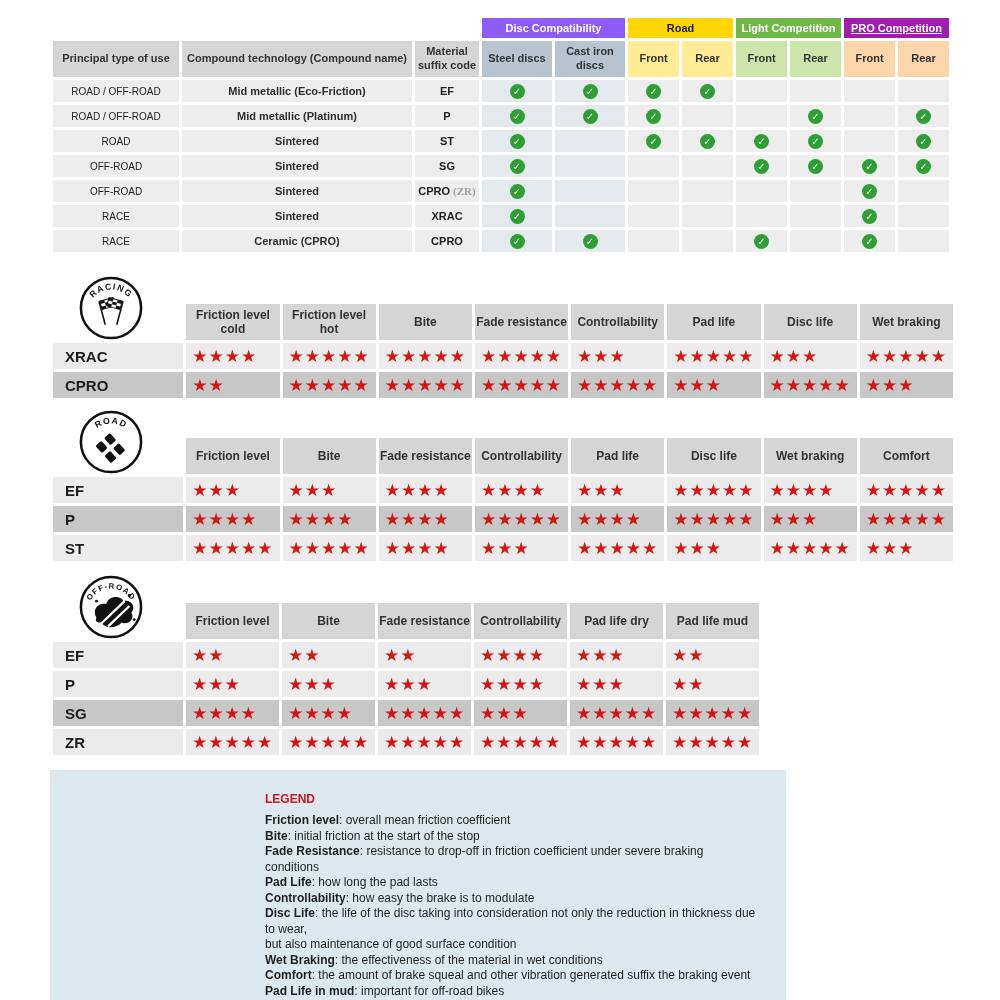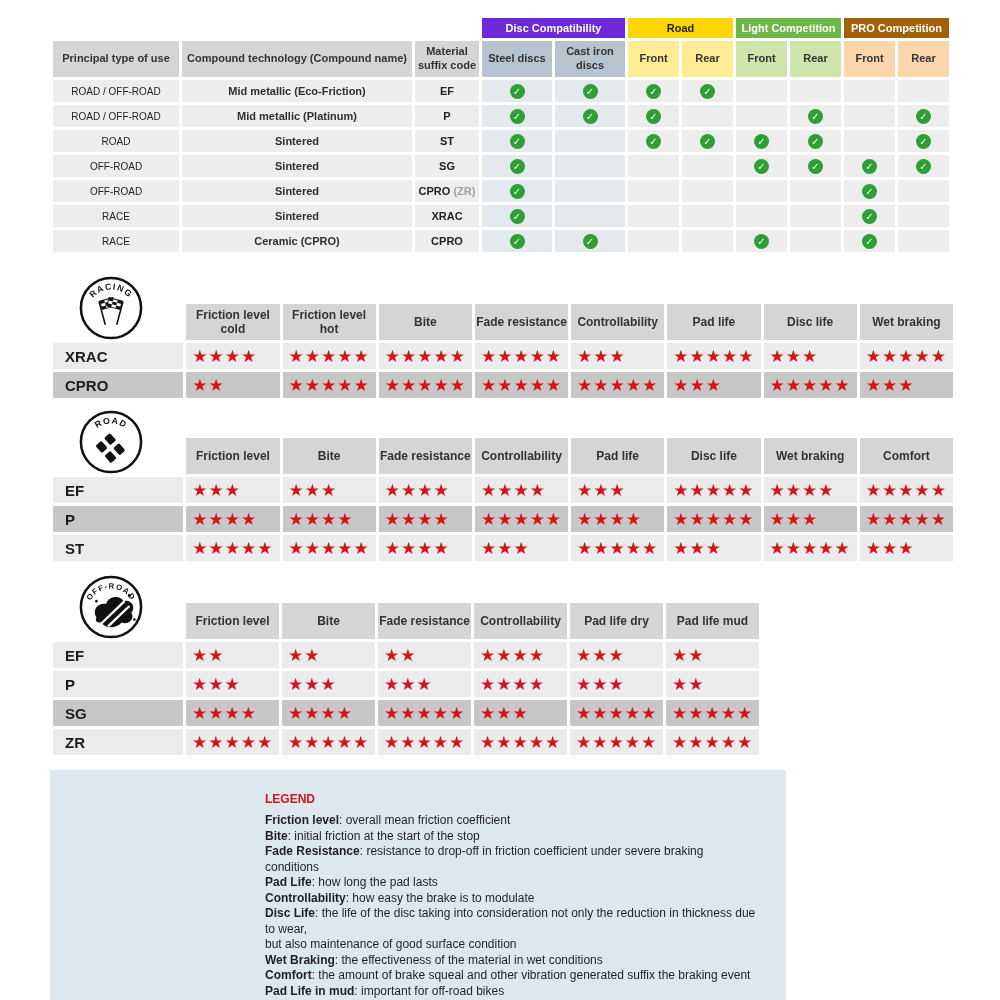--- a/index.html
+++ b/index.html
@@ -5,36 +5,36 @@
   *{box-sizing:border-box;}
   html,body{margin:0;padding:0;}
   body{width:1000px;height:1000px;background:#fff;font-family:"Liberation Sans","DejaVu Sans",sans-serif;color:#222;}
   .page{position:relative;width:1000px;height:1000px;overflow:hidden;}
 
   table{border-collapse:separate;}
   .compat{margin:15px 0 0 50px;border-spacing:3px;table-layout:fixed;width:902px;}
   .compat th,.compat td{text-align:center;vertical-align:middle;padding:0;}
   .compat .blank,.perf .blank{background:transparent;}
   .grp{height:20px;font-size:11px;font-weight:bold;color:#fff;}
-  .grp-disc{background:#6d28d9;}
+  .grp-disc{background:#8b5cf6;}
   .grp-road{background:#ffd504;color:#1d1d1d;}
   .grp-light{background:#6fb747;}
-  .grp-pro{background:#a16207;}
+  .grp-pro{background:#a21caf;text-decoration:underline;}
   .hd{height:36px;font-size:11px;font-weight:bold;color:#333;line-height:1.25;}
   .hd-gray{background:#d5d5d5;}
   .hd-tech{padding:0 28px;}
   .hd-disc{background:#b6c4cf;}
   .hd-road{background:#ffec95;}
   .hd-light{background:#cde4ab;}
   .hd-pro{background:#fbd6aa;}
   .data-row td{background:#ededed;height:22px;font-size:11px;}
   .data-row .c-use{font-size:10px;font-weight:normal;}
   .data-row .c-tech{font-weight:bold;color:#2e2e2e;}
   .data-row .c-suffix{font-weight:bold;font-size:11px;}
-  .suffix-alt{color:#9aa0a4;}
+  .suffix-alt{color:#9aa0a4;font-family:Liberation Serif, serif;}
   .data-row .c-disc{background:#e4e9ed;}
   .chk{display:inline-block;width:15px;height:15px;border-radius:50%;background:#2f9e35;color:#fff;font-size:10px;line-height:15px;font-weight:bold;font-family:"DejaVu Sans",sans-serif;text-align:center;}
 
   .section{position:relative;width:906px;margin-left:50px;}
   .sec-racing{margin-top:46px;}
   .sec-road{margin-top:34px;}
   .sec-offroad{margin-top:36px;}
   .badge{position:absolute;left:28px;top:-26px;width:66px;height:66px;}
   .badge text{font-weight:bold;fill:#111;letter-spacing:1.2px;font-family:"Liberation Sans",sans-serif;}
   .perf{border-spacing:3px;table-layout:fixed;width:906px;}

